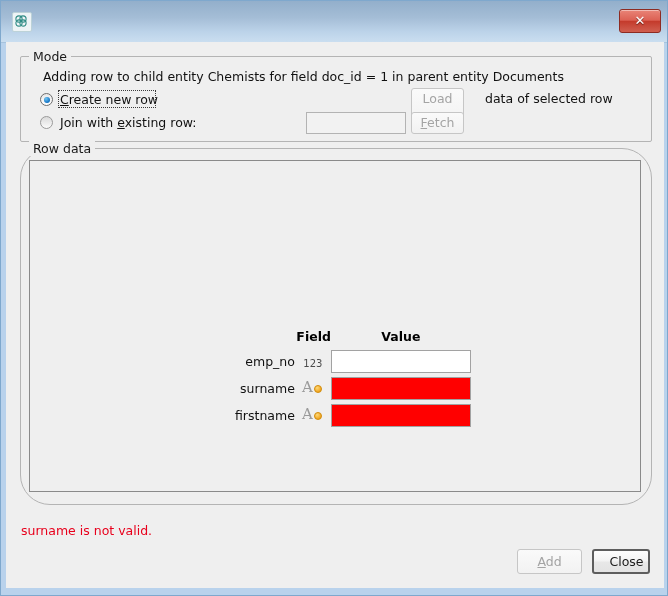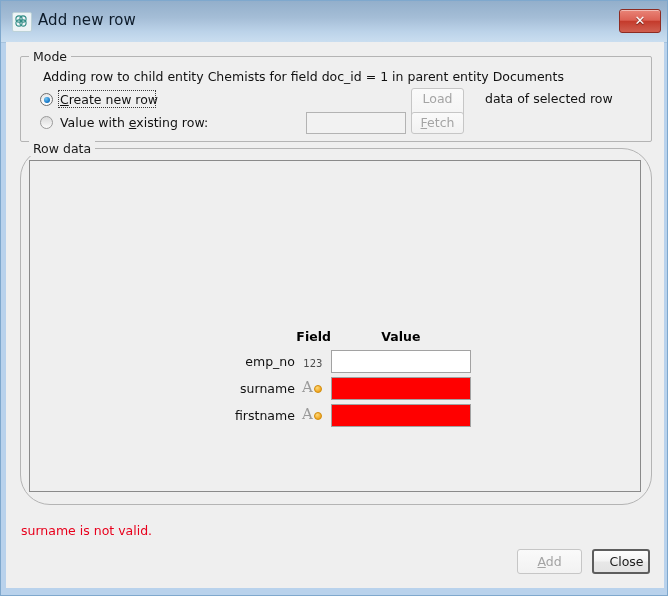--- a/index.html
+++ b/index.html
@@ -299,42 +299,41 @@
     <span id="app-icon">
       <svg width="16" height="16" viewBox="0 0 16 16">
         <g fill="none" stroke="#2e8b84" stroke-width="1.1">
           <circle cx="6" cy="6" r="3.1"></circle>
           <circle cx="10" cy="6" r="3.1"></circle>
           <circle cx="6" cy="10" r="3.1"></circle>
           <circle cx="10" cy="10" r="3.1"></circle>
         </g>
       </svg>
     </span>
-    <span id="title-text">Add new row</span>
     <div id="close-btn">
       <span class="x">✕</span>
     </div>
   </div>
 
   <div id="client">
 
     <div class="group" id="group-mode">
       <span class="group-title">Mode</span>
 
       <div id="mode-desc">Adding row to child entity Chemists for field doc_id = 1 in parent entity Documents</div>
 
       <div class="radio-row" id="radio-create">
         <span class="radio-mark checked"></span>
         <span class="radio-label"><span class="mn">C</span><span>reate new row</span></span>
         <span class="focusbox"></span>
       </div>
 
       <div class="radio-row" id="radio-join">
         <span class="radio-mark"></span>
-        <span class="radio-label"><span>Value with </span><span class="mn">e</span><span>xisting row:</span></span>
+        <span class="radio-label"><span>Join with </span><span class="mn">e</span><span>xisting row:</span></span>
       </div>
 
       <div id="join-input">
         <input type="text" value="" style="">
       </div>
 
       <div class="btn disabled" id="btn-load">
         <span>Load</span>
       </div>
       <div id="load-suffix">data of selected row</div>

